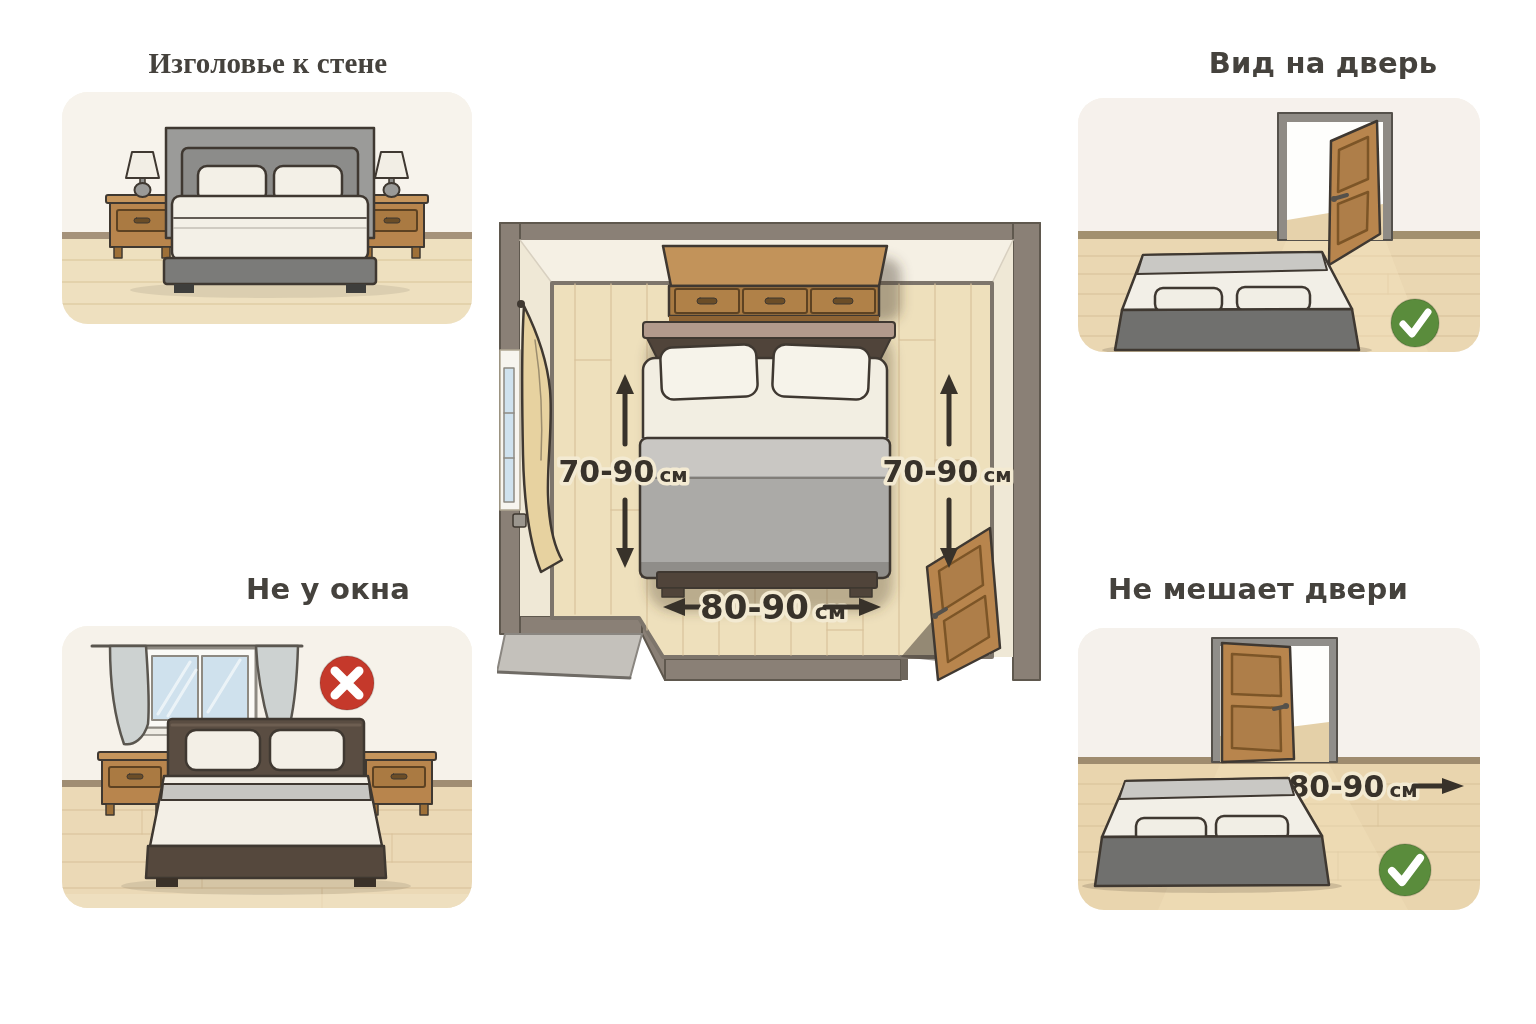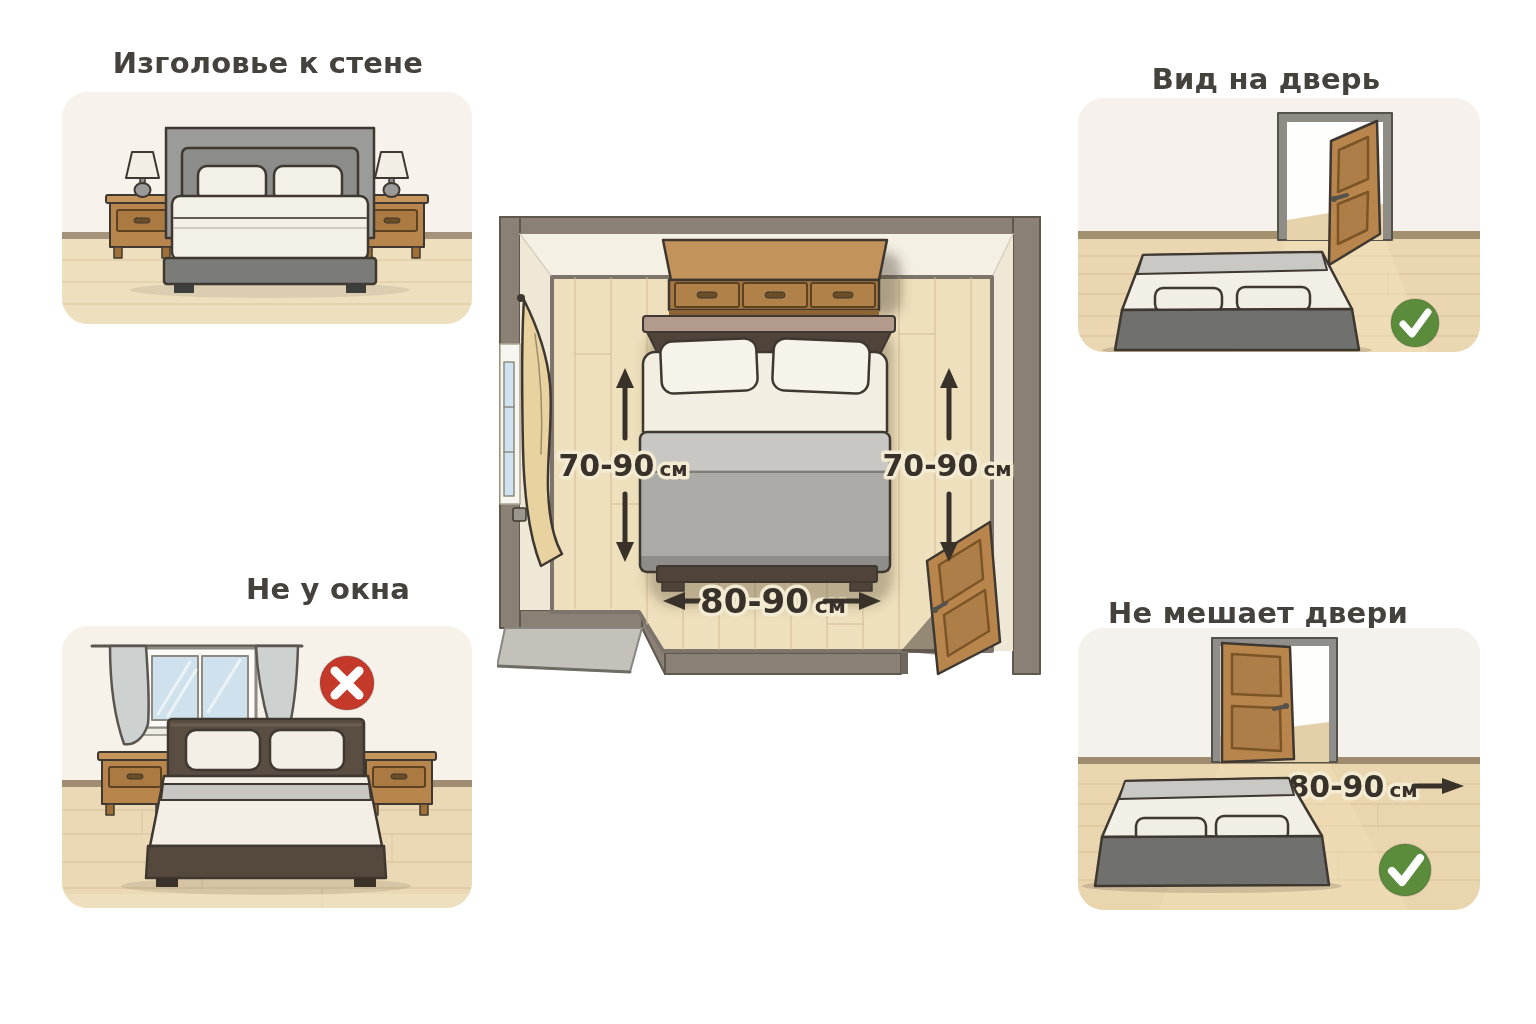--- a/index.html
+++ b/index.html
@@ -6,25 +6,25 @@
   body{width:1536px;height:1024px;background:#ffffff;position:relative;
        font-family:"DejaVu Sans",sans-serif;overflow:hidden;}
   .panel{position:absolute;border-radius:26px;overflow:hidden;background:#f6f2ea;}
   .panel svg{display:block;}
   .ttl{position:absolute;transform:translateX(-50%);white-space:nowrap;
        font:700 29px/1.1 "DejaVu Sans",sans-serif;color:#45423d;letter-spacing:.2px;}
   #p-tl{left:62px;top:92px;width:410px;height:232px;}
   #p-tr{left:1078px;top:98px;width:402px;height:254px;}
   #p-bl{left:62px;top:626px;width:410px;height:282px;}
   #p-br{left:1078px;top:628px;width:402px;height:282px;}
-  #plan{position:absolute;left:497px;top:204px;width:545px;height:490px;}
-  #t-tl{left:268px;top:48px;}
-  #t-tr{left:1266px;top:48px;margin-top:16px;}
+  #plan{position:absolute;left:497px;top:210px;width:545px;height:490px;}
+  #t-tl{left:268px;top:48px;font-family:Liberation Serif, serif;}
+  #t-tr{left:1323px;top:48px;}
   #t-bl{left:280px;top:574px;margin-left:48px;}
-  #t-br{left:1258px;top:598px;}
+  #t-br{left:1258px;top:574px;}
   svg *{stroke-linejoin:round;stroke-linecap:round;}
   svg text{font-family:"DejaVu Sans",sans-serif;font-weight:700;}
   .glow{paint-order:stroke;stroke:#f3ead2;stroke-width:7px;fill:#38322a;}
 </style>
 </head>
 <body>
 
 <div class="ttl" id="t-tl">Изголовье к стене</div>
 <div class="ttl" id="t-tr">Вид на дверь</div>
 <div class="ttl" id="t-bl">Не у окна</div>

